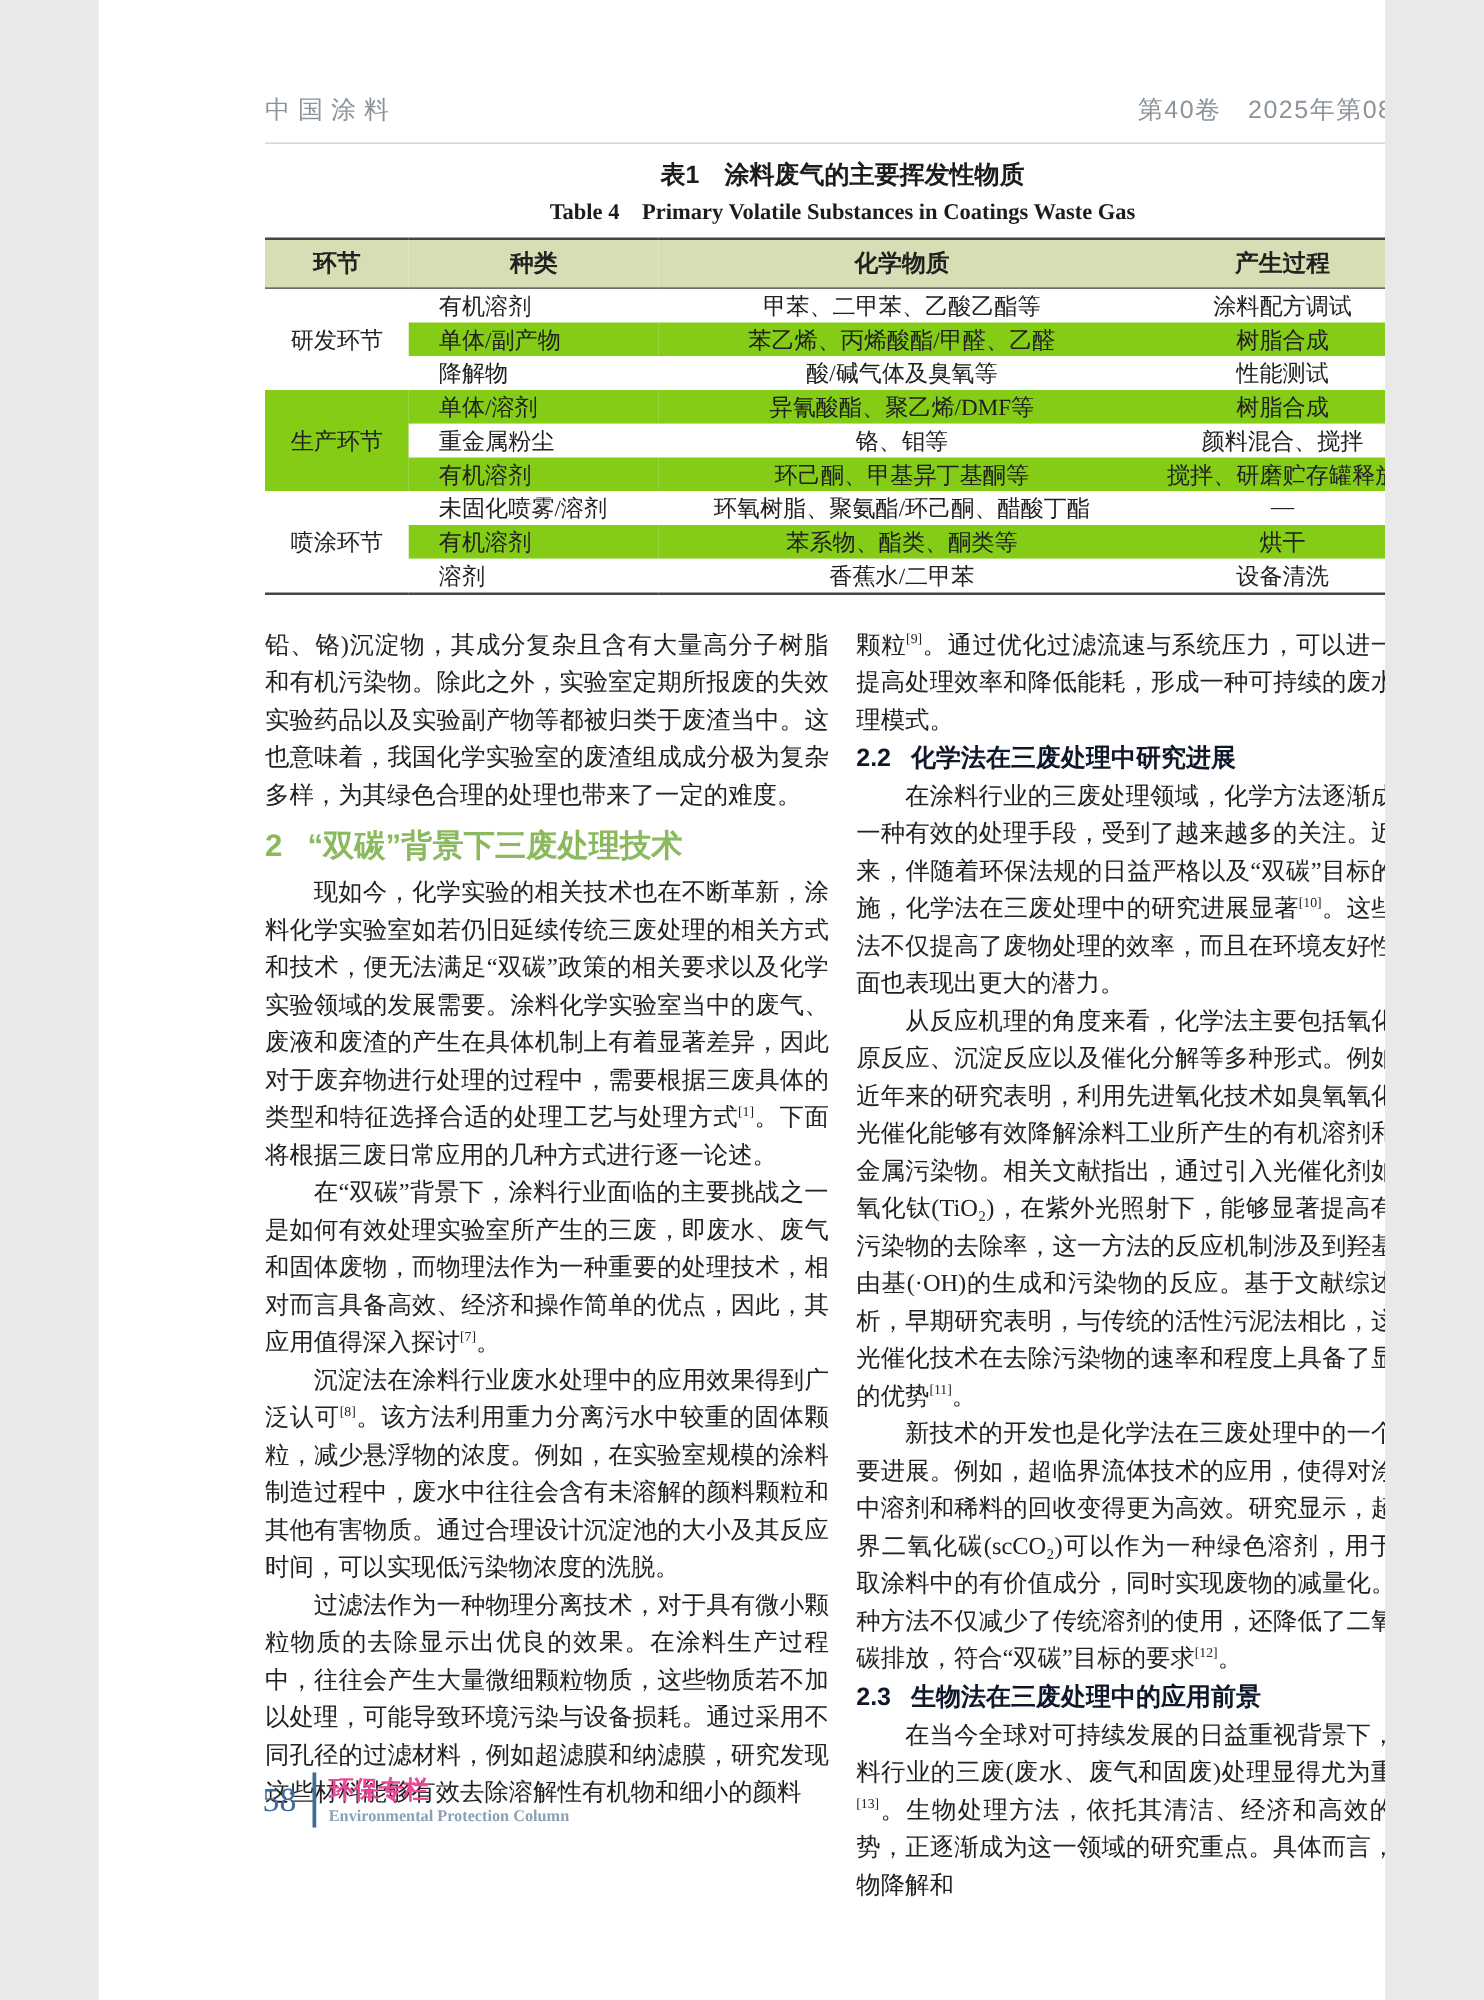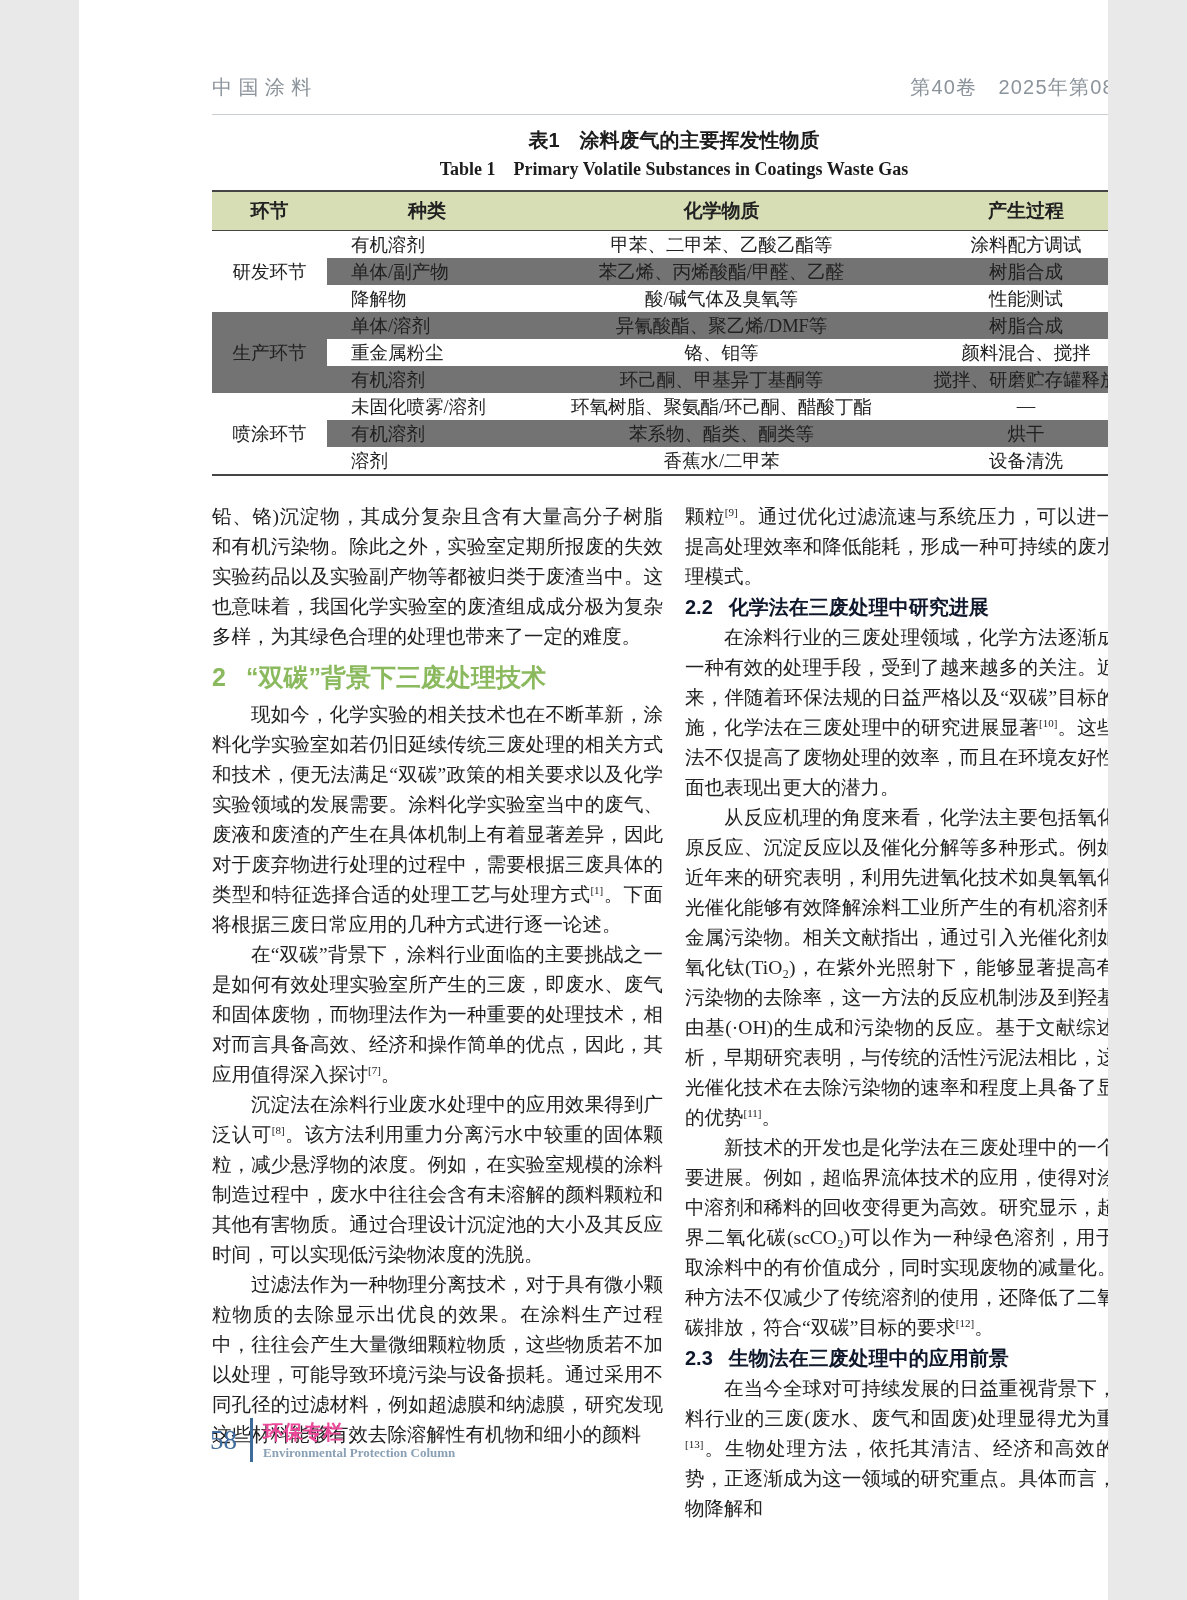--- a/index.html
+++ b/index.html
@@ -35,21 +35,21 @@
   }
   table.wgas th{
     height:38px;font-weight:bold;background:#d7ddb5;
     border-bottom:1px solid #454545;
     padding:0;font-size:19px;
   }
   table.wgas td{
     height:27px;padding:0;text-align:center;vertical-align:middle;
     background:#ffffff;
   }
-  table.wgas td.shade{background:#737373;}
+  table.wgas td.shade{background:#84cc16;}
   table.wgas .c1{width:115px;}
   table.wgas .c2{width:200px;text-align:left;padding-left:24px;}
   table.wgas th.c2{text-align:center;padding-left:0;}
   table.wgas .c3{width:389px;}
   table.wgas .c4{width:220px;}
   
   .columns{
     position:absolute;left:133px;top:502px;width:924px;
     display:flex;gap:22px;
   }
@@ -95,21 +95,21 @@
 
 <div class="page">
 
   <div class="running-head">
     <span class="journal-name">中国涂料</span>
     <span class="issue-info">第40卷　2025年第08期</span>
   </div>
 
   <div class="table-area">
     <div class="tbl-title-cn">表1　涂料废气的主要挥发性物质</div>
-    <div class="tbl-title-en">Table 1　Primary Volatile Substances in Coatings Waste Gas</div>
+    <div class="tbl-title-en">Table 4　Primary Volatile Substances in Coatings Waste Gas</div>
     <table class="wgas">
       <thead>
         <tr>
             <th class="c1">环节</th>
             <th class="c2">种类</th>
             <th class="c3">化学物质</th>
             <th class="c4">产生过程</th>
           </tr>
       </thead>
       <tbody>

